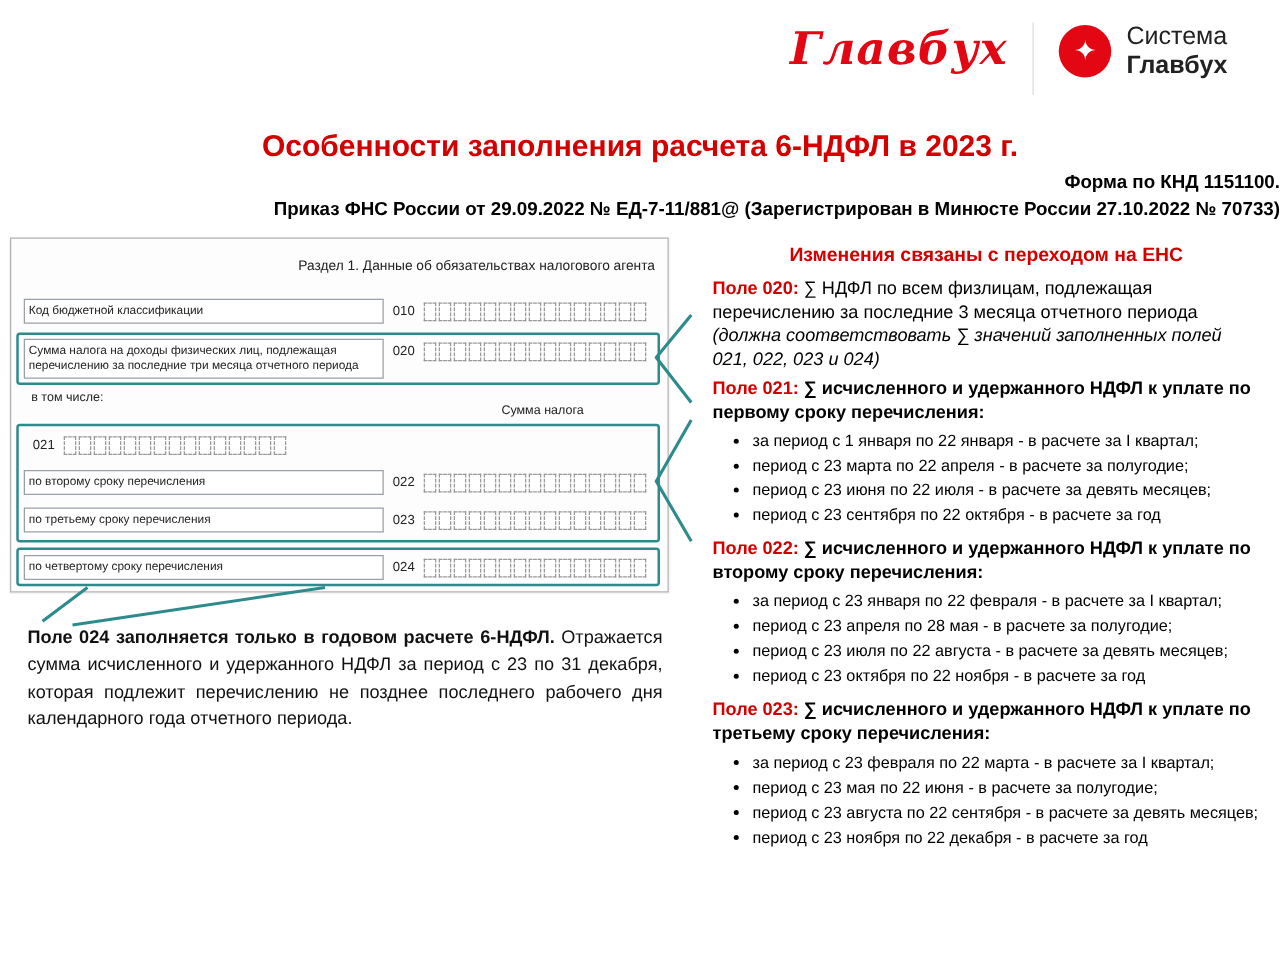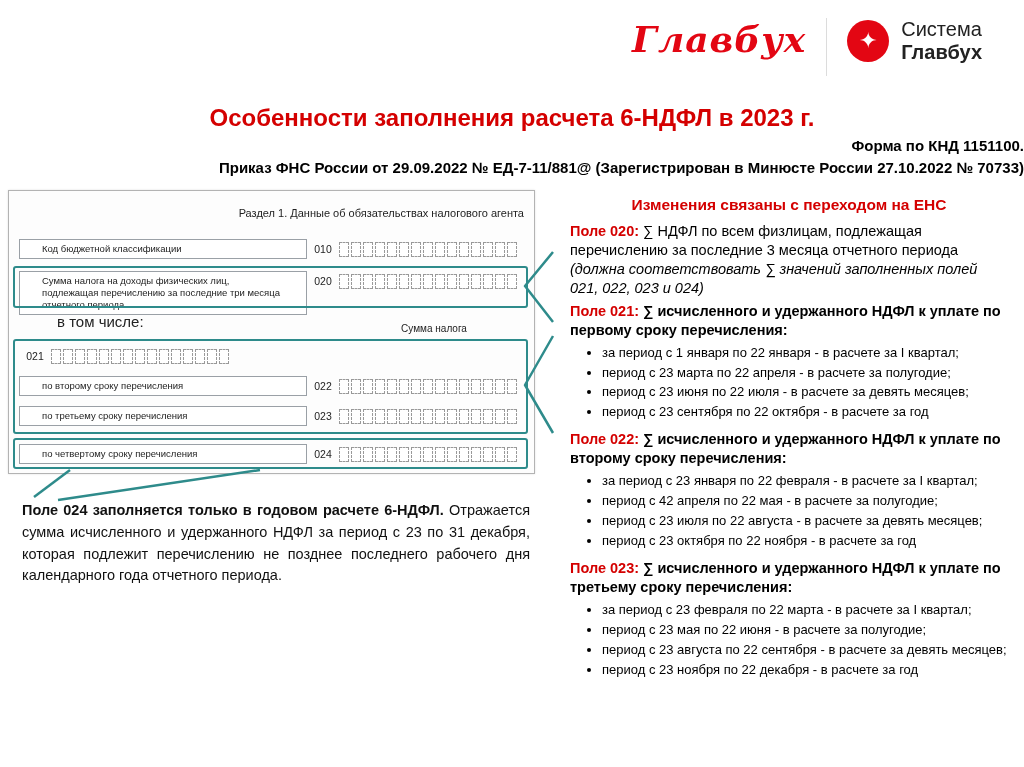--- a/index.html
+++ b/index.html
@@ -26,26 +26,26 @@
   .content { display:flex; margin-top:14px; padding-left:8px; }
   .left { position:relative; width:548px; flex:none; }
   .right { flex:1; padding:6px 16px 0 14px; }
 
   
   .form-box { position:relative; width:527px; height:284px; border:1px solid #b3b3b3;
     background:#fdfdfd; box-shadow:0 0 2px rgba(0,0,0,.12); }
   .form-title { position:absolute; top:16px; left:165px; width:350px; font-size:11px;
     font-weight:normal; color:#222; text-align:right; }
   .frow { position:absolute; left:10px; right:6px; display:flex; align-items:flex-start; }
-  .flabel { width:288px; border:1px solid #9aa0a6; padding:3px 22px; font-size:9.5px;
+  .flabel { width:288px; border:1px solid #9aa0a6; padding:3px 3px; font-size:9.5px;
     line-height:1.25; color:#222; background:#fff; min-height:20px; }
   .fcode { width:32px; font-size:10.5px; color:#222; text-align:center; padding-top:4px; flex:none; }
   .fcells { display:flex; gap:2px; padding-top:3px; }
   .cell { width:10px; height:15px; border:1px dashed #999; background:#fff; display:inline-block; }
-  .fsub-left { position:absolute; top:122px; left:16px; font-size:15px; color:#222;margin-left:32px; }
+  .fsub-left { position:absolute; top:122px; left:16px; font-size:10px; color:#222; }
   .fsub-right { position:absolute; top:132px; left:335px; width:180px; text-align:center;
     font-size:10px; color:#222; }
   .row-010 { top:48px; } .row-020 { top:80px; } .row-021 { top:155px; }
   .row-022 { top:185px; } .row-023 { top:215px; } .row-024 { top:253px; }
   .hl { position:absolute; border:2px solid #2e8b8b; border-radius:3px; pointer-events:none; }
   .hl-020 { top:75px; left:4px; width:515px; height:42px; }
   .hl-group { top:148px; left:4px; width:515px; height:95px; }
   .hl-024 { top:247px; left:4px; width:515px; height:31px; }
 
   .callouts { position:absolute; left:0; top:0; pointer-events:none; overflow:visible; }
@@ -264,21 +264,21 @@
         <li>период с 23 июня по 22 июля - в расчете за девять месяцев;</li>
         <li>период с 23 сентября по 22 октября - в расчете за год</li>
       </ul>
 
       <p class="sec bold">
         <span class="red">Поле 022:</span>
         <span>∑ исчисленного и удержанного НДФЛ к уплате по второму сроку перечисления:</span>
       </p>
       <ul>
         <li>за период с 23 января по 22 февраля - в расчете за I квартал;</li>
-        <li>период с 42 апреля по 22 мая - в расчете за полугодие;</li>
+        <li>период с 23 апреля по 28 мая - в расчете за полугодие;</li>
         <li>период с 23 июля по 22 августа - в расчете за девять месяцев;</li>
         <li>период с 23 октября по 22 ноября - в расчете за год</li>
       </ul>
 
       <p class="sec bold">
         <span class="red">Поле 023:</span>
         <span>∑ исчисленного и удержанного НДФЛ к уплате по третьему сроку перечисления:</span>
       </p>
       <ul>
         <li>за период с 23 февраля по 22 марта - в расчете за I квартал;</li>

